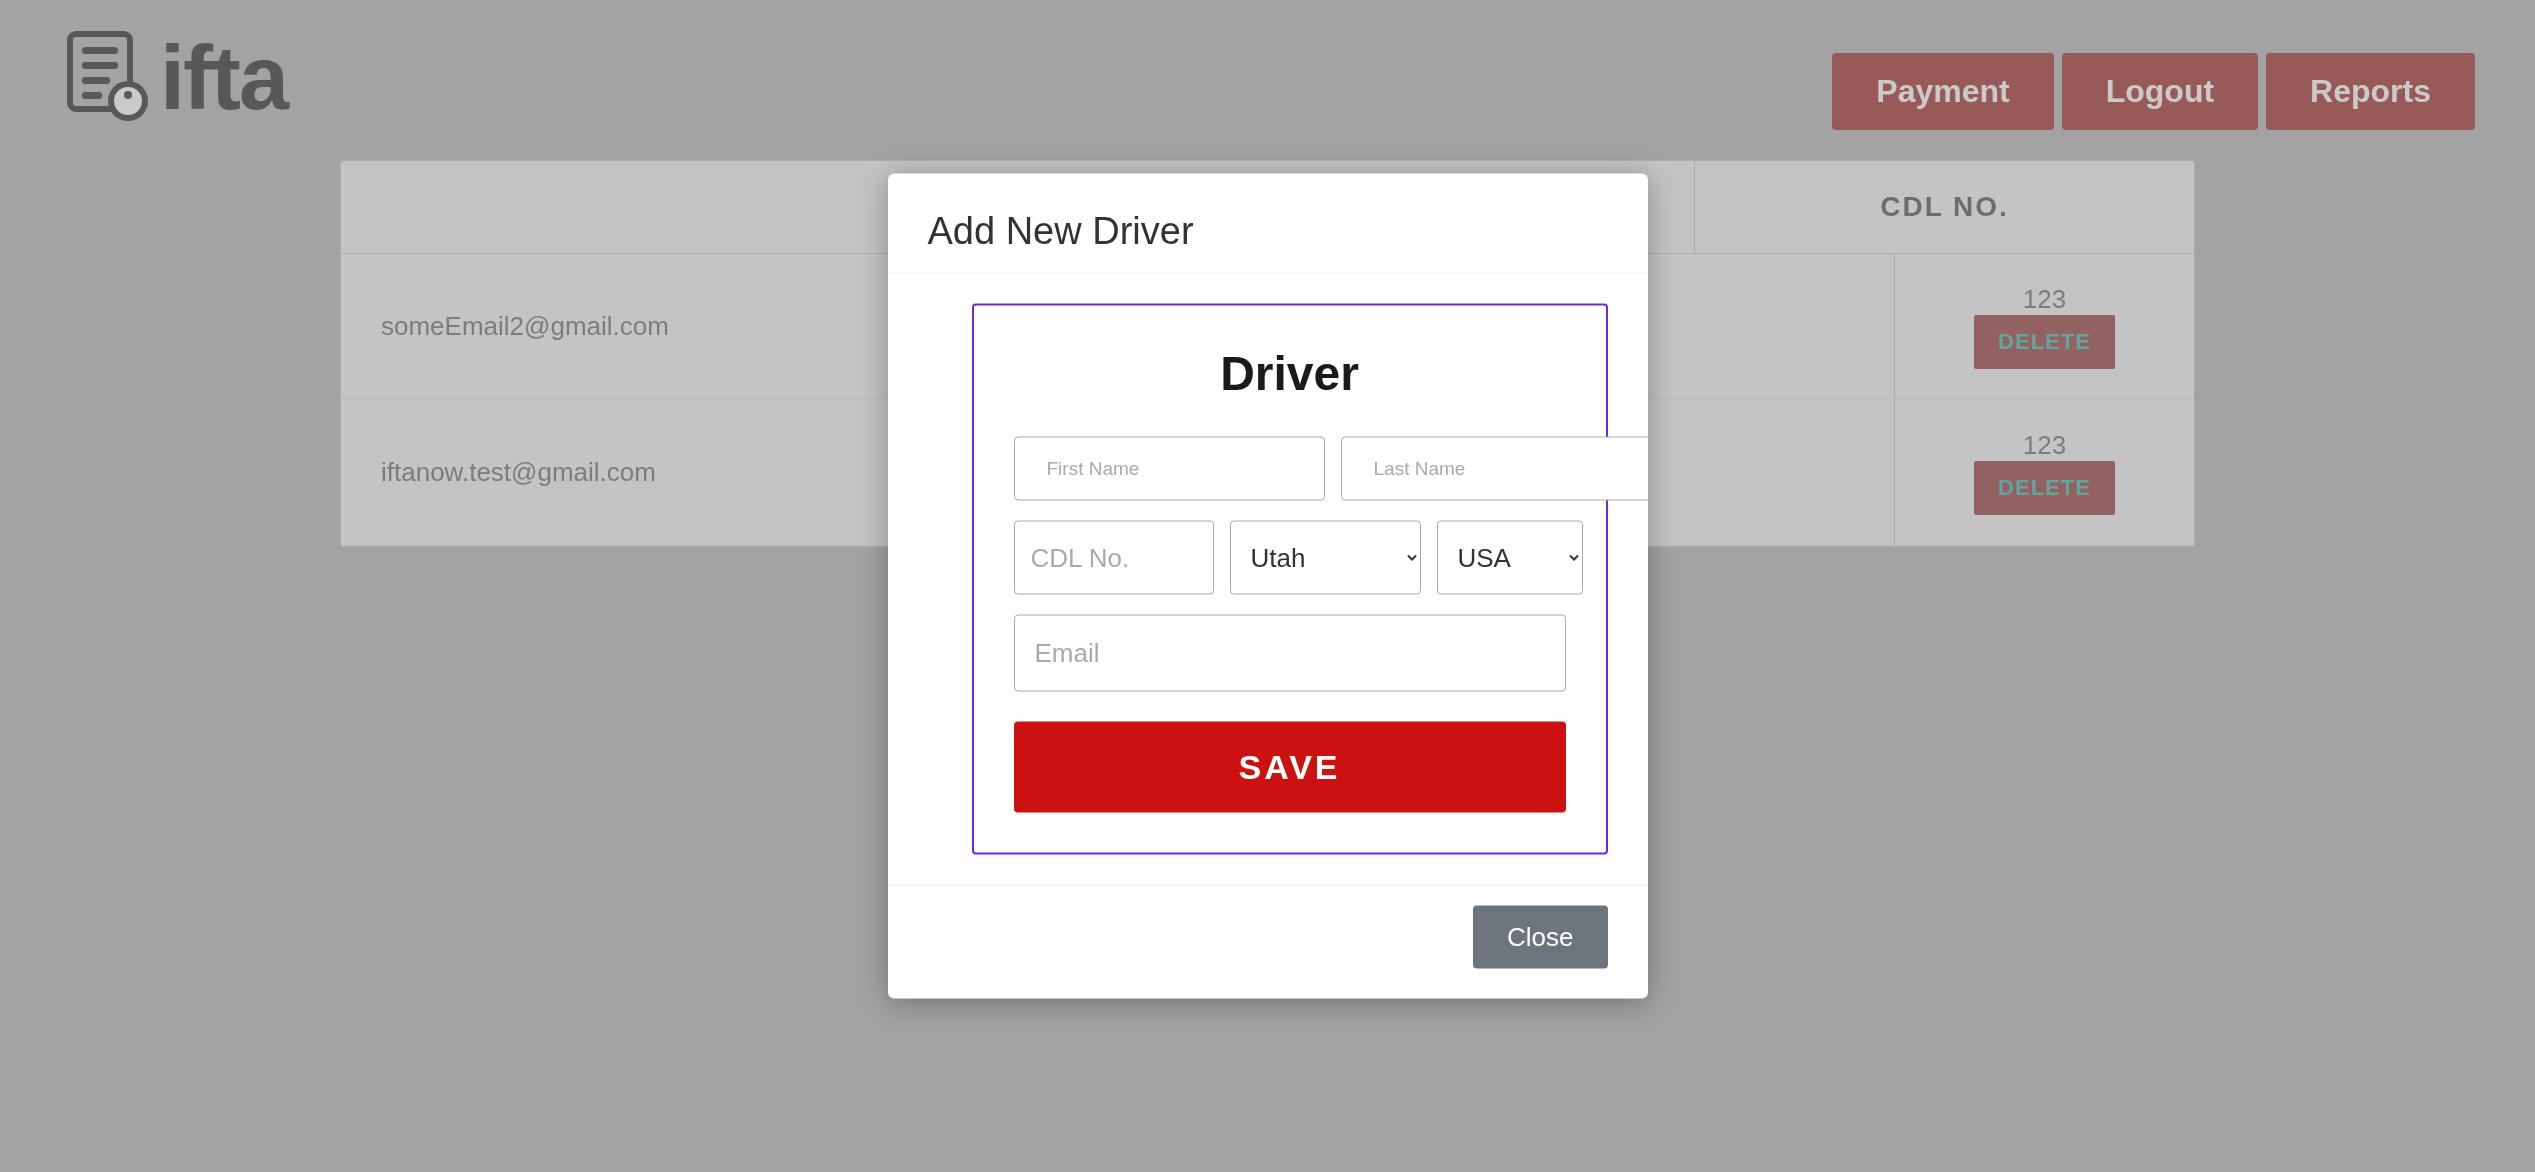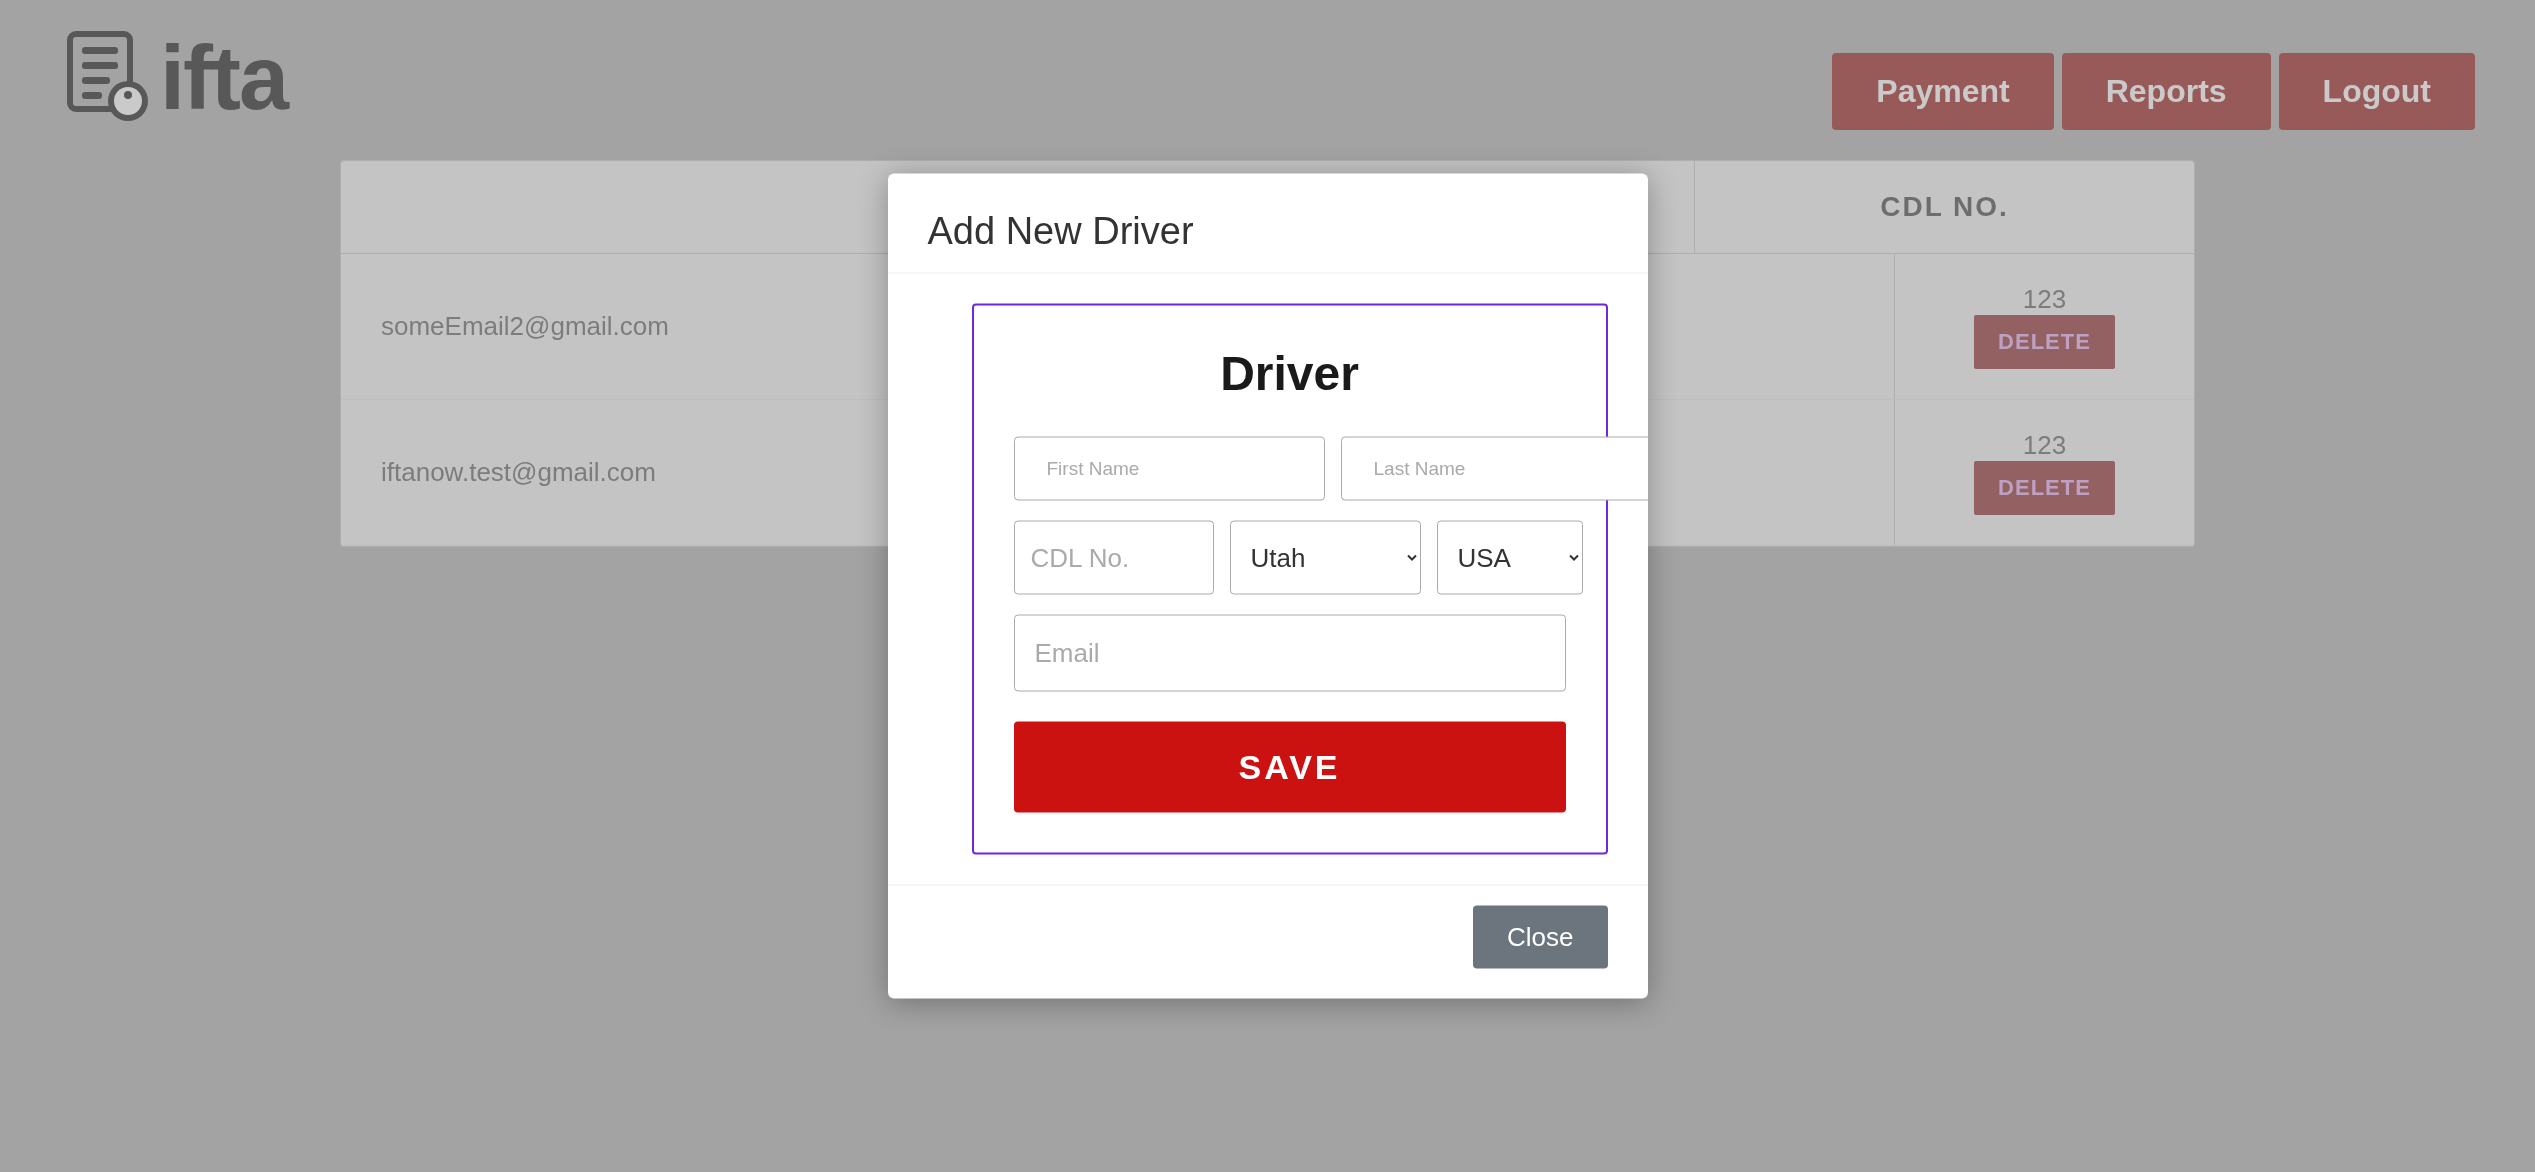--- a/index.html
+++ b/index.html
@@ -122,21 +122,21 @@
       padding: 30px 40px;
       font-size: 26px;
       color: #555;
       text-align: center;
       border-left: 1px solid #ccc;
       margin-left: 8px;
     }
 
     .delete-btn {
       background: #8b1515;
-      color: #f0abfc;
+      color: #14b8a6;
       border: none;
       padding: 14px 24px;
       font-size: 22px;
       font-weight: bold;
       cursor: pointer;
       letter-spacing: 1px;
       border-radius: 2px;
     }
 
     
@@ -296,22 +296,22 @@
       <rect x="22" y="48" width="28" height="7" rx="3" fill="#1a1a1a"></rect>
       <rect x="22" y="63" width="20" height="7" rx="3" fill="#1a1a1a"></rect>
       <circle cx="68" cy="72" r="20" fill="#1a1a1a"></circle>
       <circle cx="68" cy="72" r="14" fill="white"></circle>
       <circle cx="68" cy="66" r="4" fill="#1a1a1a"></circle>
     </svg>
     <span class="logo-text">ifta</span>
   </div>
   <div class="nav-buttons">
     <button class="nav-btn">Payment</button>
+    <button class="nav-btn">Logout</button>
     <button class="nav-btn">Reports</button>
-    <button class="nav-btn">Logout</button>
   </div>
 </div>
 
 <div class="bg-table">
   <div class="bg-table-header">
     <div class="bg-col-email">EMAIL</div>
     <div class="bg-col-cdl">CDL NO.</div>
   </div>
   <div class="bg-row">
     <div class="bg-cell-email">someEmail2@gmail.com</div>

